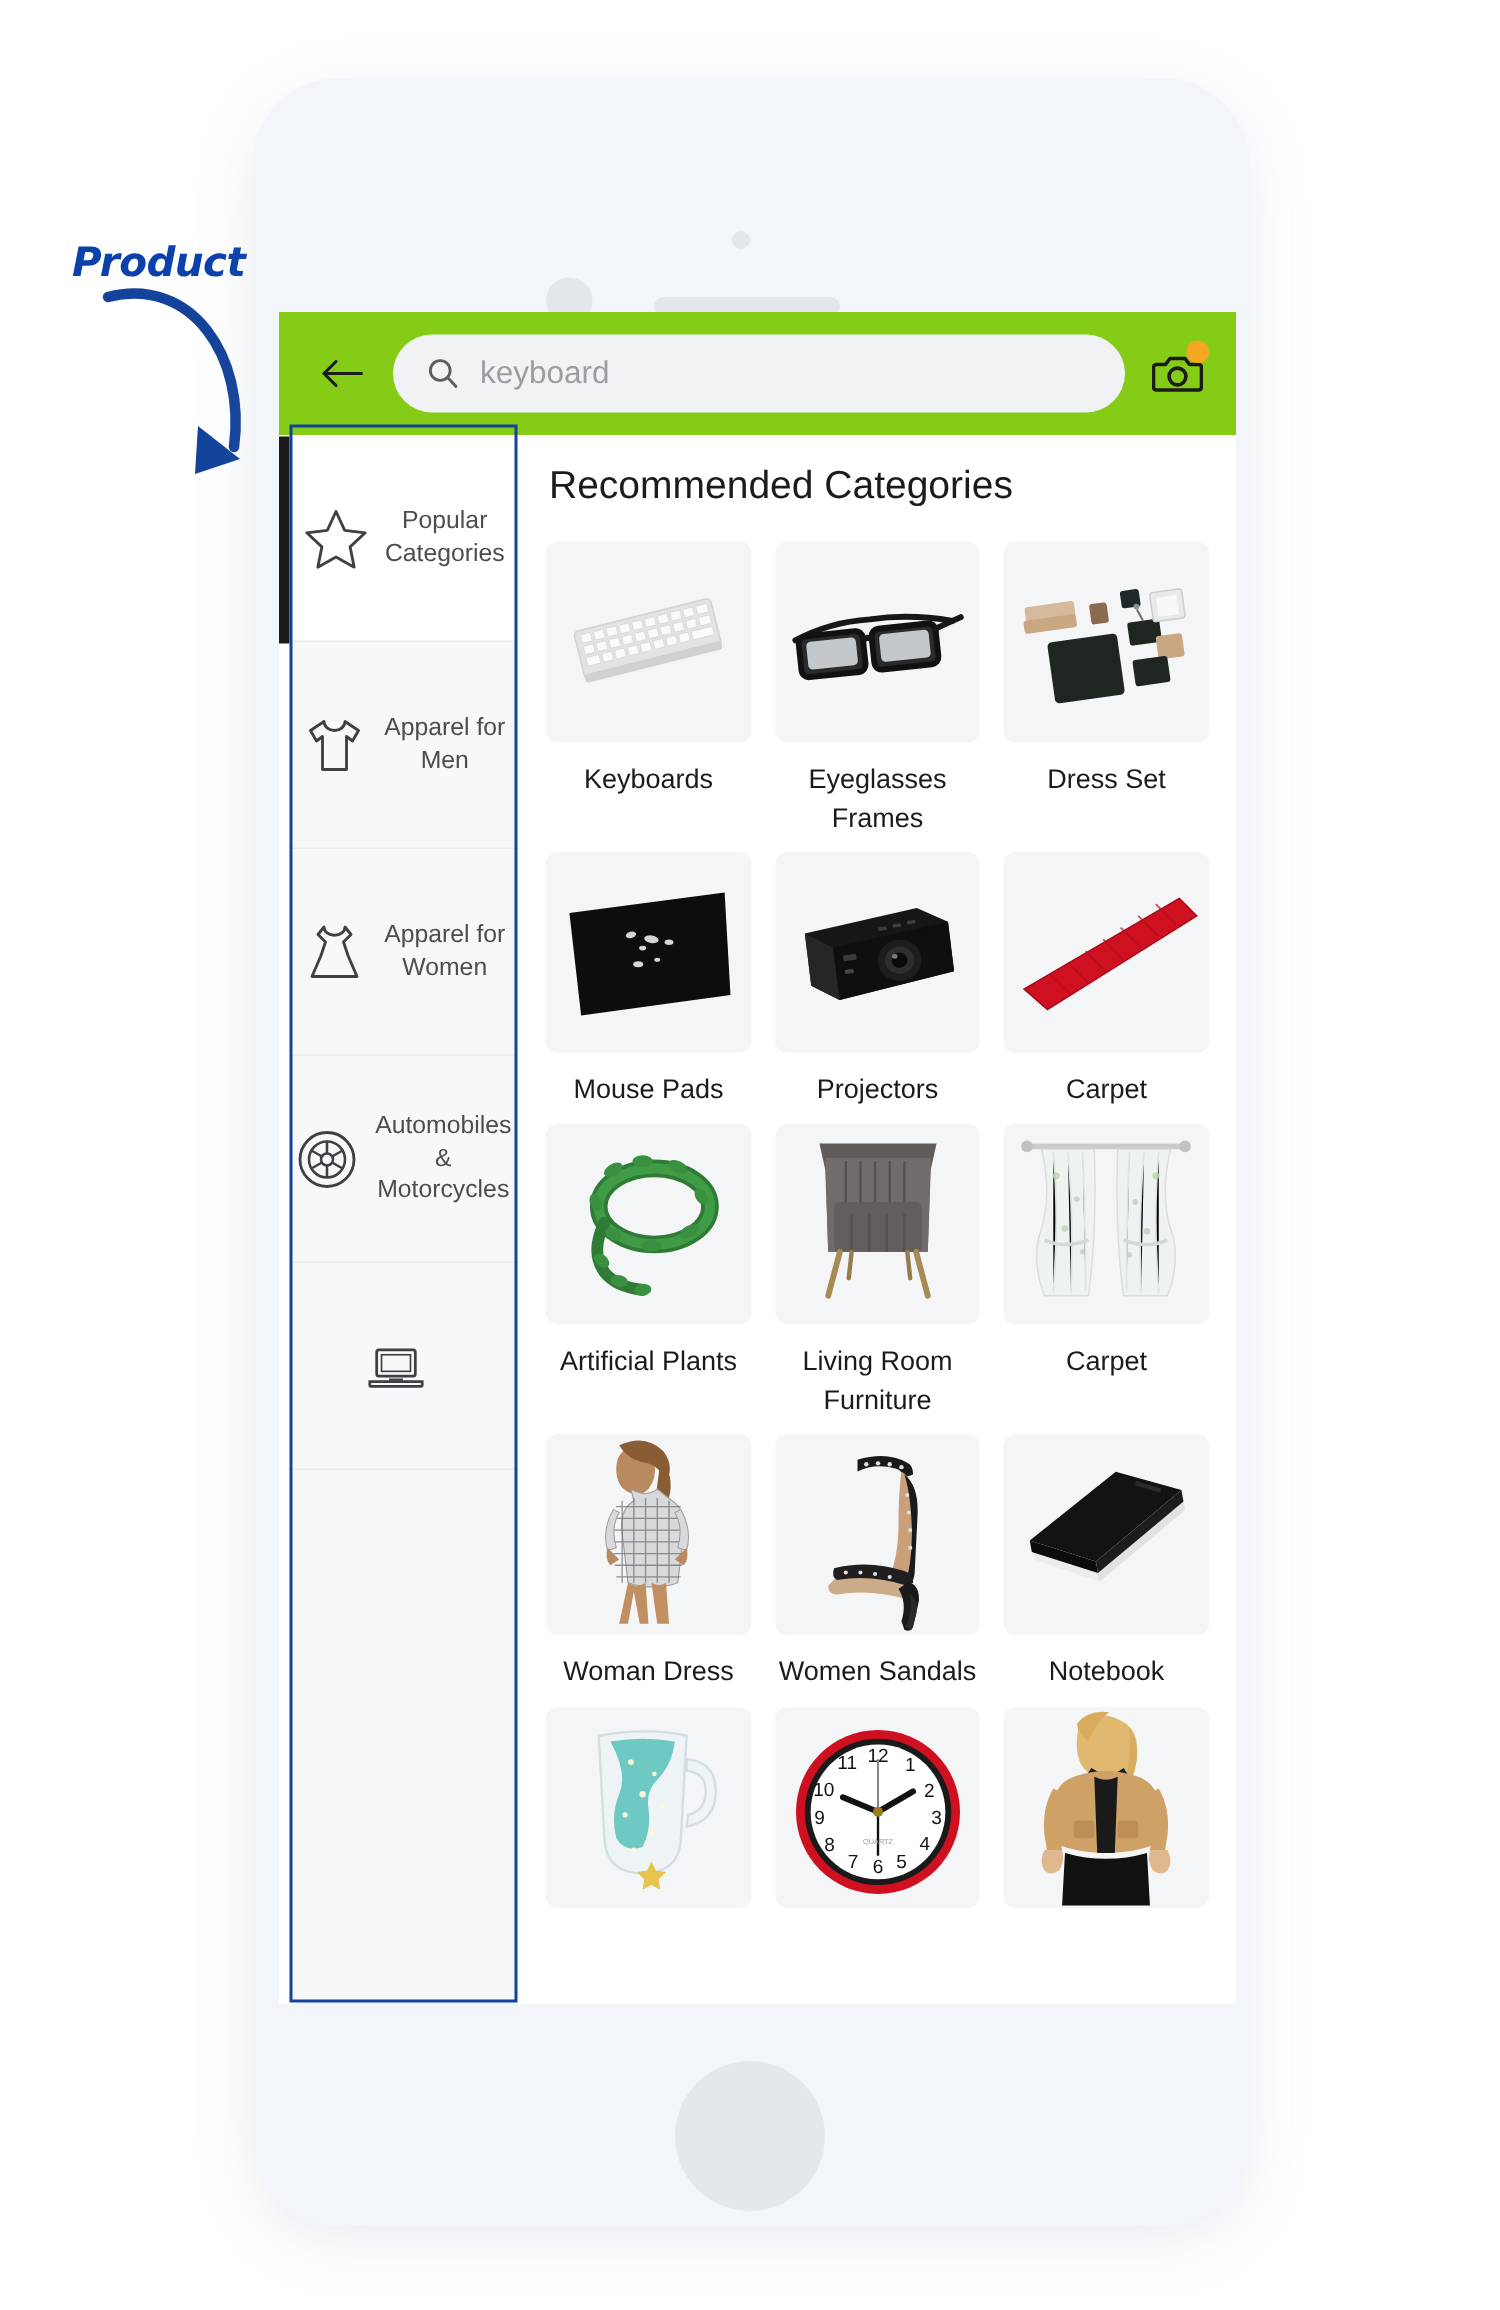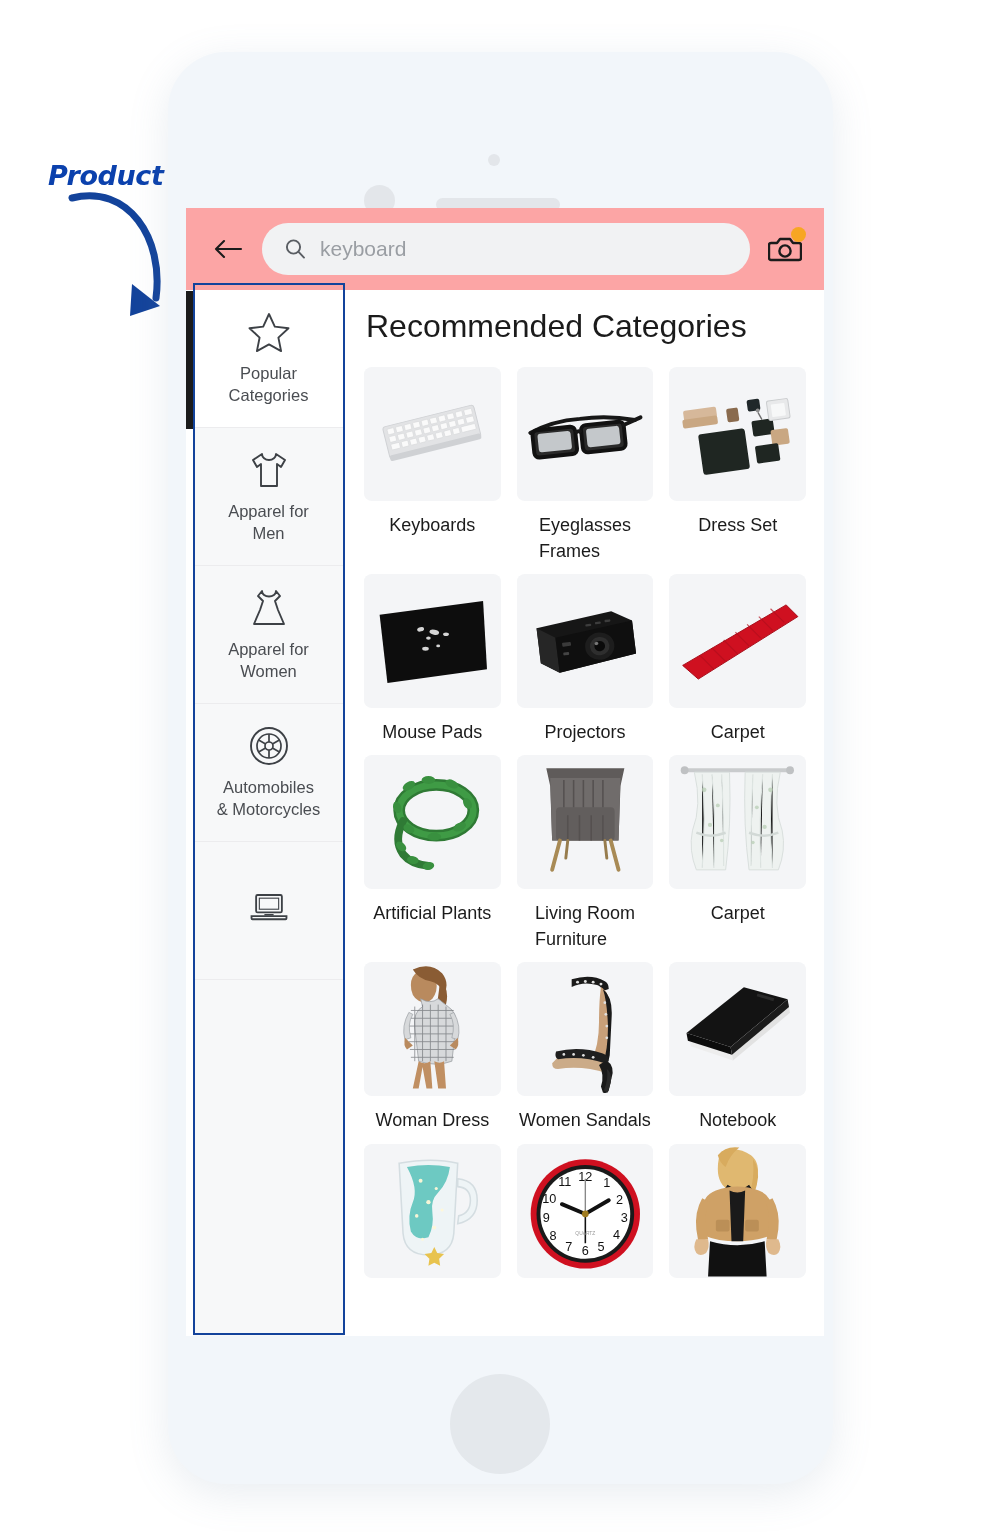--- a/index.html
+++ b/index.html
@@ -47,66 +47,66 @@
   }
 
   
   .screen {
     position: absolute; left: 18px; top: 156px;
     width: 638px; height: 1128px;
     background: #ffffff; overflow: hidden;
   }
 
   
-  .searchbar { height: 82px; display: flex; align-items: center; padding: 0 16px 0 20px; background:#fca5a5; }
+  .searchbar { height: 82px; display: flex; align-items: center; padding: 0 16px 0 20px; background:#84cc16; }
   .back-btn { width: 44px; height: 44px; display:flex; align-items:center; justify-content:center; flex:0 0 auto; cursor:pointer; }
   .search-field {
     flex: 1 1 auto; height: 52px; margin-left: 12px; margin-right: 12px;
     background: #f1f2f3; border-radius: 26px;
     display: flex; align-items: center; padding: 0 22px; gap: 14px;
   }
   .search-text { font-size: 21px; color: #9a9ea3; }
   .cam-btn { position: relative; width: 46px; height: 46px; flex:0 0 auto; display:flex; align-items:center; justify-content:center; cursor:pointer; }
   .cam-badge { position: absolute; right: 2px; top: 1px; width: 15px; height: 15px; border-radius:50%; background:#f7a623; }
 
   
   .content { display: flex; height: 1046px; }
 
   
   .sidebar { width: 158px; flex: 0 0 158px; position: relative; background:#f7f8f9; }
   .sbtrack { position: absolute; left: 0; top: 0; width: 7px; height: 100%; background:#ffffff; }
   .sbthumb { position: absolute; left: 0; top: 1px; width: 7px; height: 138px; background:#1b1b1b; }
   .sidelist { margin-left: 7px; width: 151px; }
   .side-item {
     height: 138px; background:#f7f8f9; border-bottom: 1px solid #ececee;
-    display:flex; flex-direction:column; align-items:center; justify-content:center;
+    display:flex; flex-direction:row; align-items:center; justify-content:center;
     gap: 10px; cursor:pointer; padding: 0 6px;
   }
   .side-item.active { background:#ffffff; }
   .side-label { font-size: 16.5px; color:#4a4d52; text-align:center; line-height:1.3; }
   .side-icon { width: 46px; height: 42px; display:flex; align-items:center; justify-content:center; }
 
   
   .hl-box {
     position: absolute; left: 193px; top: 283px;
     width: 152px; height: 1052px;
     border: 2.5px solid #13439b; pointer-events:none; z-index: 30;
   }
 
   
   .main { flex: 1 1 auto; background:#fff; padding: 0 18px 0 20px; }
-  .main-title { font-size: 32px; color:#1b1b1b; margin: 18px 0 22px 2px; }
+  .main-title { font-size: 26px; color:#1b1b1b; margin: 18px 0 22px 2px; }
   .grid { display: grid; grid-template-columns: repeat(3, 1fr); column-gap: 16px; row-gap: 10px; }
   .cell { display:flex; flex-direction:column; align-items:center; cursor:pointer; }
   .thumb {
     width: 100%; height: 134px; background:#f4f5f7; border-radius: 8px;
     display:flex; align-items:center; justify-content:center; overflow:hidden;
   }
   .thumb svg { width: 100%; height: 100%; }
-  .cell-label { font-size: 18px; color:#1b1b1b; text-align:left; line-height:1.45; margin-top: 11px; }
+  .cell-label { font-size: 18px; color:#1b1b1b; text-align:center; line-height:1.45; margin-top: 11px; }
 </style>
 </head>
 <body>
 
 <div class="stage">
 
   <div class="annot-label">Product categories</div>
   <svg class="annot-arrow" viewBox="0 0 180 160">
     <path d="M12 18 C 68 4, 104 58, 96 118" fill="none" stroke="#13439b" stroke-width="7" stroke-linecap="round"></path>
     <path d="M72 104 L100 126 L70 136 Z" fill="#13439b"></path>

